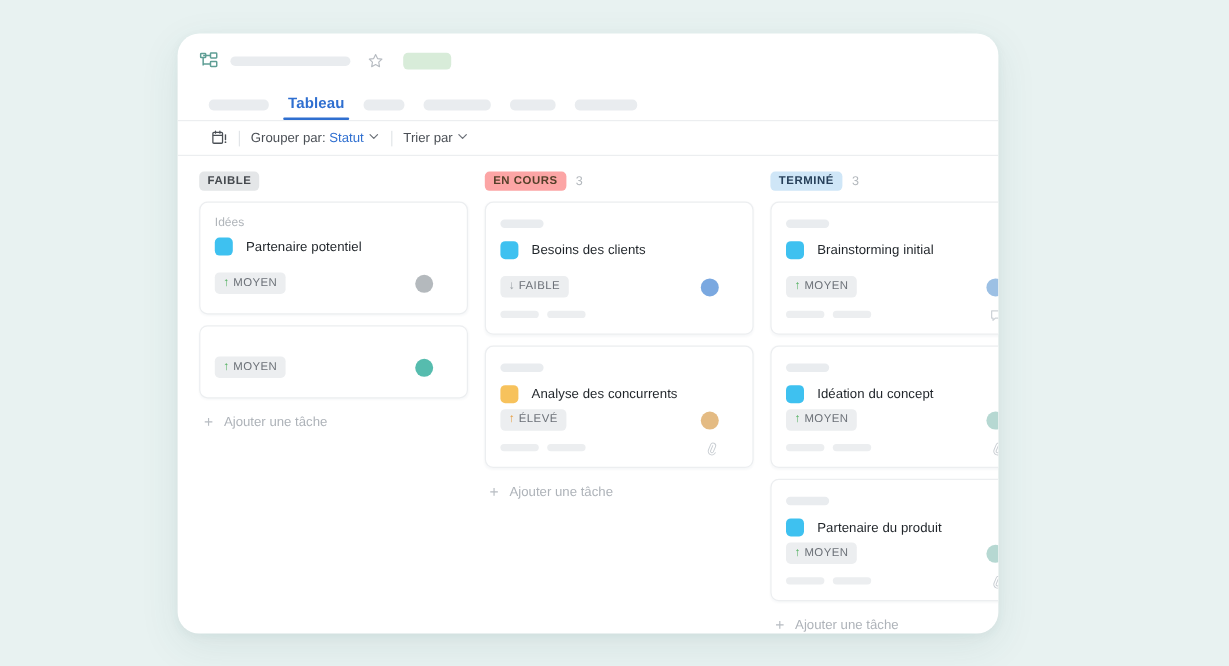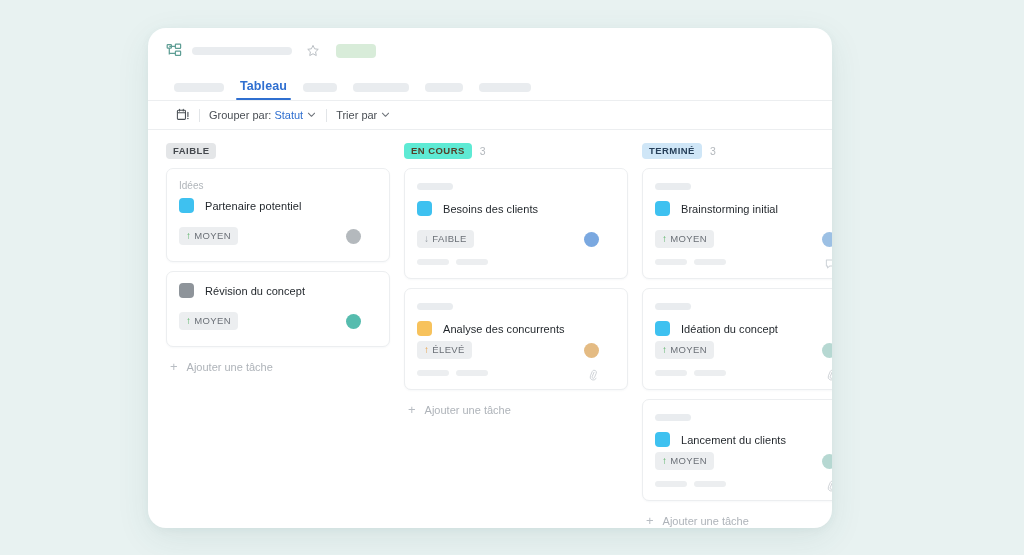--- a/index.html
+++ b/index.html
@@ -264,42 +264,38 @@
             <div class="card-mid">
          <span class="prio">
            <span class="arrow" style="color:#4cae5a">↑</span>
            <span>MOYEN</span>
          </span>
          <span class="avatar" style="background:#b4b9bd"></span>
        </div>
             <div style="height:6px"></div>
           </div>
           <div class="card">
-            <div class="card-title-row">
-         <span class="swatch" style="background:#8e949a"></span>
-         <span class="card-title">Révision du concept</span>
-       </div>
             <div style="height:14px"></div>
             <div class="card-mid">
          <span class="prio">
            <span class="arrow" style="color:#4cae5a">↑</span>
            <span>MOYEN</span>
          </span>
          <span class="avatar" style="background:#56bcae"></span>
        </div>
             <div style="height:6px"></div>
           </div>
           <div class="add-task">
             <span class="plus">+</span>
             <span>Ajouter une tâche</span>
           </div>
         </div>
         <div class="column">
           <div class="col-head">
-            <span class="col-badge" style="background:#5eead4;color:#55402a">EN COURS</span>
+            <span class="col-badge" style="background:#fca5a5;color:#55402a">EN COURS</span>
             <span class="col-count">3</span>
           </div>
           <div class="card">
             <div class="card-sub">
               <span class="card-sub-skel"></span>
             </div>
             <div class="card-title-row">
          <span class="swatch" style="background:#3ec1f0"></span>
          <span class="card-title">Besoins des clients</span>
        </div>
@@ -413,21 +409,21 @@
       <path d="M9.6 4.0 L5.0 8.6 a1.7 1.7 0 0 0 2.4 2.4 L12.0 6.4 a3.0 3.0 0 0 0 -4.3 -4.3 L3.2 6.6 a4.3 4.3 0 0 0 6.1 6.1" fill="none" stroke="#c9ced3" stroke-width="1.1" stroke-linecap="round" stroke-linejoin="round" transform="rotate(-22 7 7) scale(0.84) translate(1.4 1.4)"></path>
     </svg></span>
             </div>
           </div>
           <div class="card">
             <div class="card-sub">
               <span class="card-sub-skel"></span>
             </div>
             <div class="card-title-row">
          <span class="swatch" style="background:#3ec1f0"></span>
-         <span class="card-title">Lancement du clients</span>
+         <span class="card-title">Partenaire du produit</span>
        </div>
             <div style="height:5px"></div>
             <div class="card-mid">
          <span class="prio">
            <span class="arrow" style="color:#4cae5a">↑</span>
            <span>MOYEN</span>
          </span>
          <span class="avatar" style="background:#b6d8d2"></span>
        </div>
             <div style="height:8px"></div>

